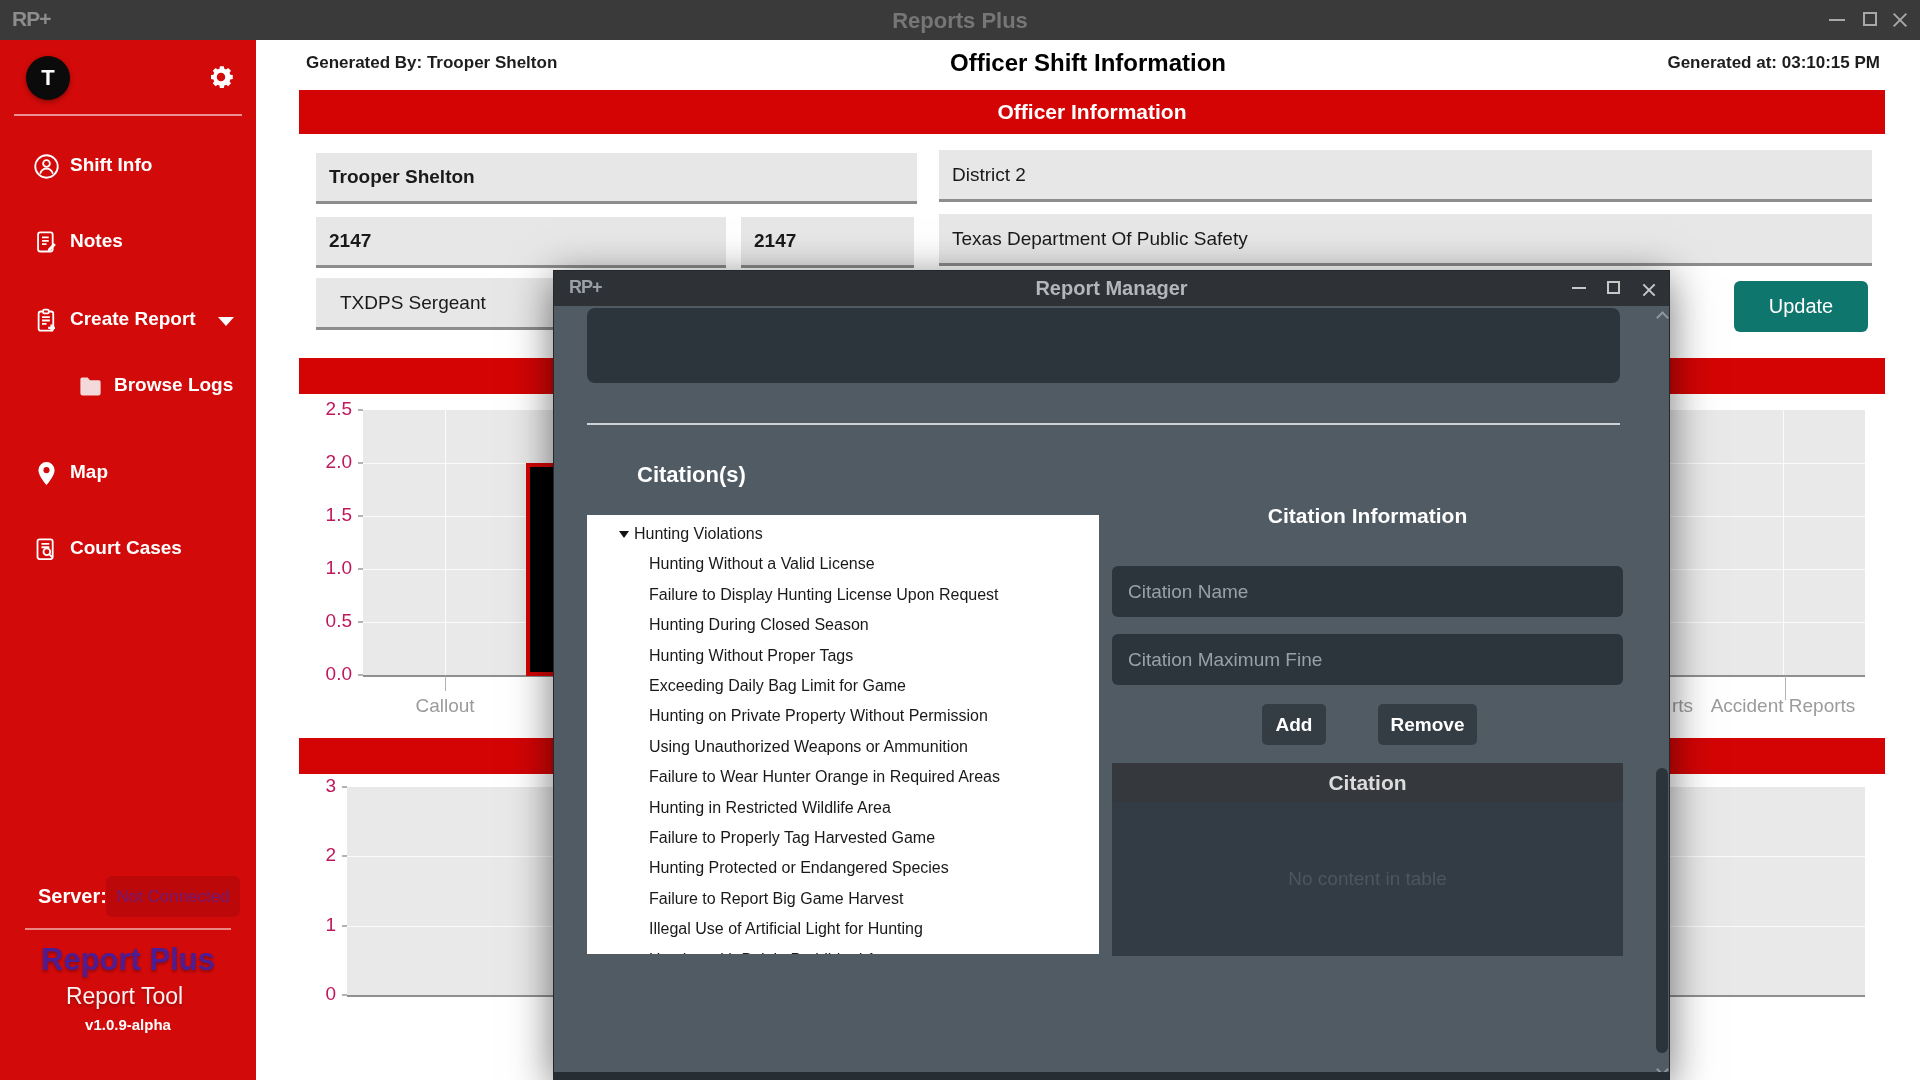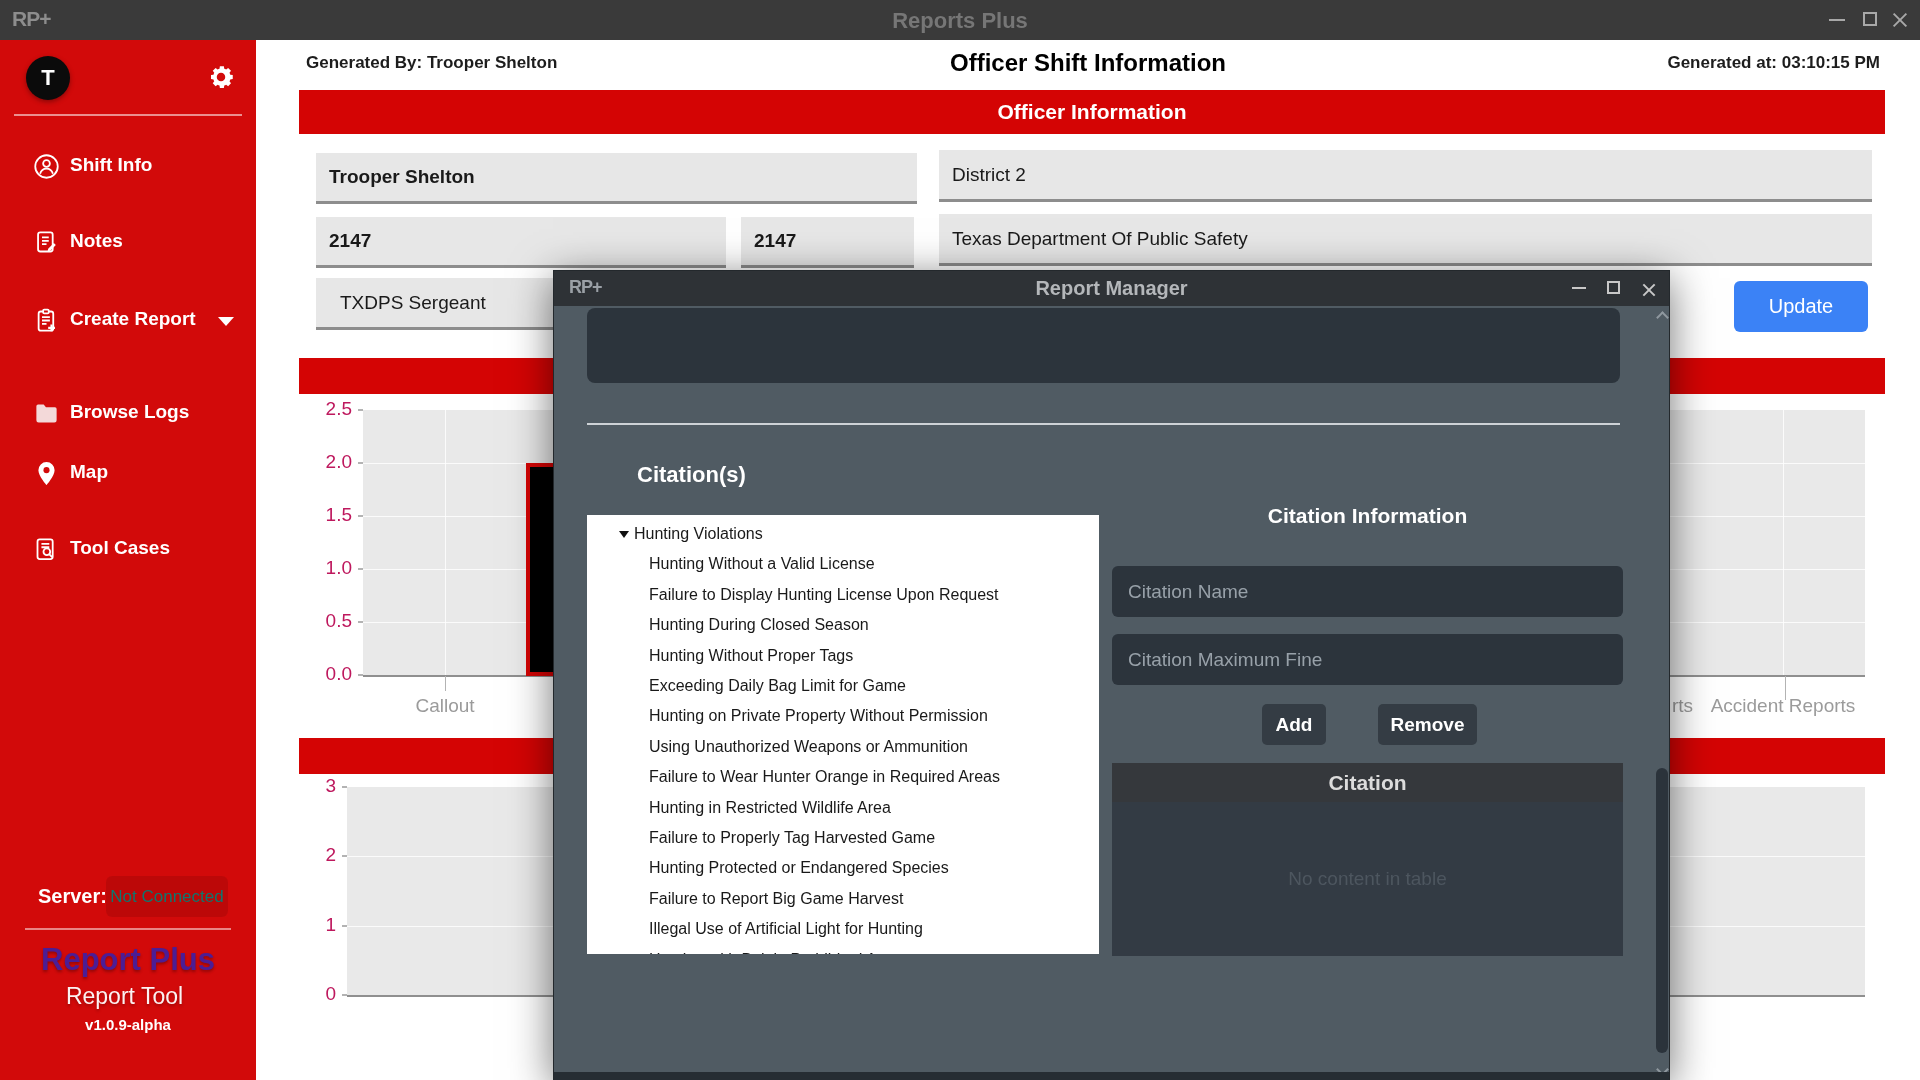--- a/index.html
+++ b/index.html
@@ -23,37 +23,37 @@
   .avatar { left:26px; top:56px; width:44px; height:44px; border-radius:50%; background:#0b0b0b;
             color:#fff; font-weight:bold; font-size:22px; text-align:center; line-height:44px; box-shadow:0 2px 5px rgba(0,0,0,.35); }
   .gear { left:206px; top:62px; width:30px; height:30px; }
   .side-div { height:2px; background:rgba(255,255,255,.55); }
   .menu-item { left:0; width:256px; height:44px; cursor:pointer; }
   .menu-icon { position:absolute; left:33px; top:9px; width:27px; height:27px; }
   .menu-label { position:absolute; left:70px; top:10px; font-size:19px; font-weight:600; color:#fff; white-space:nowrap; }
   .caret-down { position:absolute; left:218px; top:19px; width:0; height:0;
                 border-left:8px solid transparent; border-right:8px solid transparent; border-top:9px solid #fff; }
   .server-label { left:38px; top:885px; font-size:20px; font-weight:bold; color:#fff; }
-  .server-pill { left:106px; top:876px; width:122px; height:41px; border-radius:6px; background:rgba(0,0,0,.10);
-                 color:#0f766e; font-size:17px; text-align:center; line-height:41px; }
+  .server-pill { left:106px; top:876px; width:134px; height:41px; border-radius:6px; background:rgba(0,0,0,.10);
+                 color:#701a75; font-size:17px; text-align:center; line-height:41px; }
   .brand-title { left:0; top:942px; width:256px; text-align:center; color:#4c1d95; font-size:31px; font-weight:bold; text-shadow:0 2px 3px rgba(0,0,0,.3); }
   .brand-sub { left:0; top:983px; width:249px; text-align:center; color:rgba(255,255,255,.95); font-size:23px; text-shadow:0 2px 3px rgba(0,0,0,.25); }
   .brand-ver { left:0; top:1016px; width:256px; text-align:center; color:#fff; font-size:15px; font-weight:bold; }
 
   
   .gen-by { left:306px; top:53px; font-size:17px; font-weight:bold; color:#1d1d1d; }
   .page-title { left:256px; top:49px; width:1664px; text-align:center; font-size:24px; font-weight:bold; color:#000; }
   .gen-at { left:1380px; top:53px; width:500px; text-align:right; font-size:17px; font-weight:bold; color:#1d1d1d; }
   .red-banner { background:#d40404; color:#fff; font-weight:bold; font-size:21px; text-align:center; }
 
   
   .fld { background:#e7e7e7; border:none; border-bottom:3px solid #8d8d8d; font-size:19px; color:#1a1a1a;
          padding-left:13px; font-family:inherit; outline:none; }
   .fld.bold { font-weight:600; }
-  .update-btn { left:1734px; top:281px; width:134px; height:51px; background:#3b82f6; color:#fff; border:none;
+  .update-btn { left:1734px; top:281px; width:134px; height:51px; background:#0f766e; color:#fff; border:none;
                 border-radius:6px; font-size:20px; font-family:inherit; cursor:pointer; }
 
   
   .plot { background:#e9e9e9; }
   .ytick-label { position:absolute; width:60px; text-align:right; font-size:19px; color:#be185d; }
   .tick-dash { position:absolute; background:#b3b3b3; }
   .gridline { position:absolute; background:rgba(255,255,255,.8); }
   .axis-line { position:absolute; background:#8f8f8f; }
   .xlabel { position:absolute; font-size:19px; color:#9b9b9b; white-space:nowrap; }
   .bar1 { left:526px; top:463px; width:60px; height:213px; background:#000; border:4px solid #d40404; }
@@ -151,21 +151,21 @@
         <rect x="5" y="4" width="13" height="17" rx="2"></rect>
         <rect x="9" y="2.4" width="5" height="3.2" rx="1" fill="#d20a0a"></rect>
         <path d="M8 9h7M8 12h7M8 15h4"></path>
         <path d="M16.5 15.5v6M13.5 18.5h6" stroke-width="2"></path>
       </svg>
   </span>
   <span class="menu-label">Create Report</span>
   <span class="caret-down"></span>
 </div>
 
-<div class="abs menu-item" style="top:391px;">
+<div class="abs menu-item" style="top:364px;margin-left:44px;">
   <span class="menu-icon">
     <svg width="27" height="27" viewBox="0 0 24 24">
         <path fill="#f3d9d9" d="M3 5.5A1.5 1.5 0 0 1 4.5 4h5l2 2.5h8A1.5 1.5 0 0 1 21 8v10a2 2 0 0 1-2 2H5a2 2 0 0 1-2-2V5.5z"></path>
       </svg>
   </span>
   <span class="menu-label">Browse Logs</span>
 </div>
 
 <div class="abs menu-item" style="top:451px;">
   <span class="menu-icon">
@@ -179,21 +179,21 @@
 
 <div class="abs menu-item" style="top:527px;">
   <span class="menu-icon">
     <svg width="27" height="27" viewBox="0 0 24 24" fill="none" stroke="#fff" stroke-width="1.6">
         <rect x="4" y="3" width="13.5" height="17.5" rx="2"></rect>
         <path d="M7.5 7h7M7.5 10h7"></path>
         <circle cx="12.3" cy="14" r="3"></circle>
         <path d="M14.4 16.1l2.6 2.6"></path>
       </svg>
   </span>
-  <span class="menu-label">Tool Cases</span>
+  <span class="menu-label">Court Cases</span>
 </div>
 
 <div class="abs server-label">Server:</div>
 <div class="abs server-pill">Not Connected</div>
 <div class="abs side-div" style="left:25px; top:928px; width:206px; background:rgba(255,255,255,.5);"></div>
 <div class="abs brand-title">Report Plus</div>
 <div class="abs brand-sub">Report Tool</div>
 <div class="abs brand-ver">v1.0.9-alpha</div>
 
 <div class="abs gen-by">Generated By: Trooper Shelton</div>

